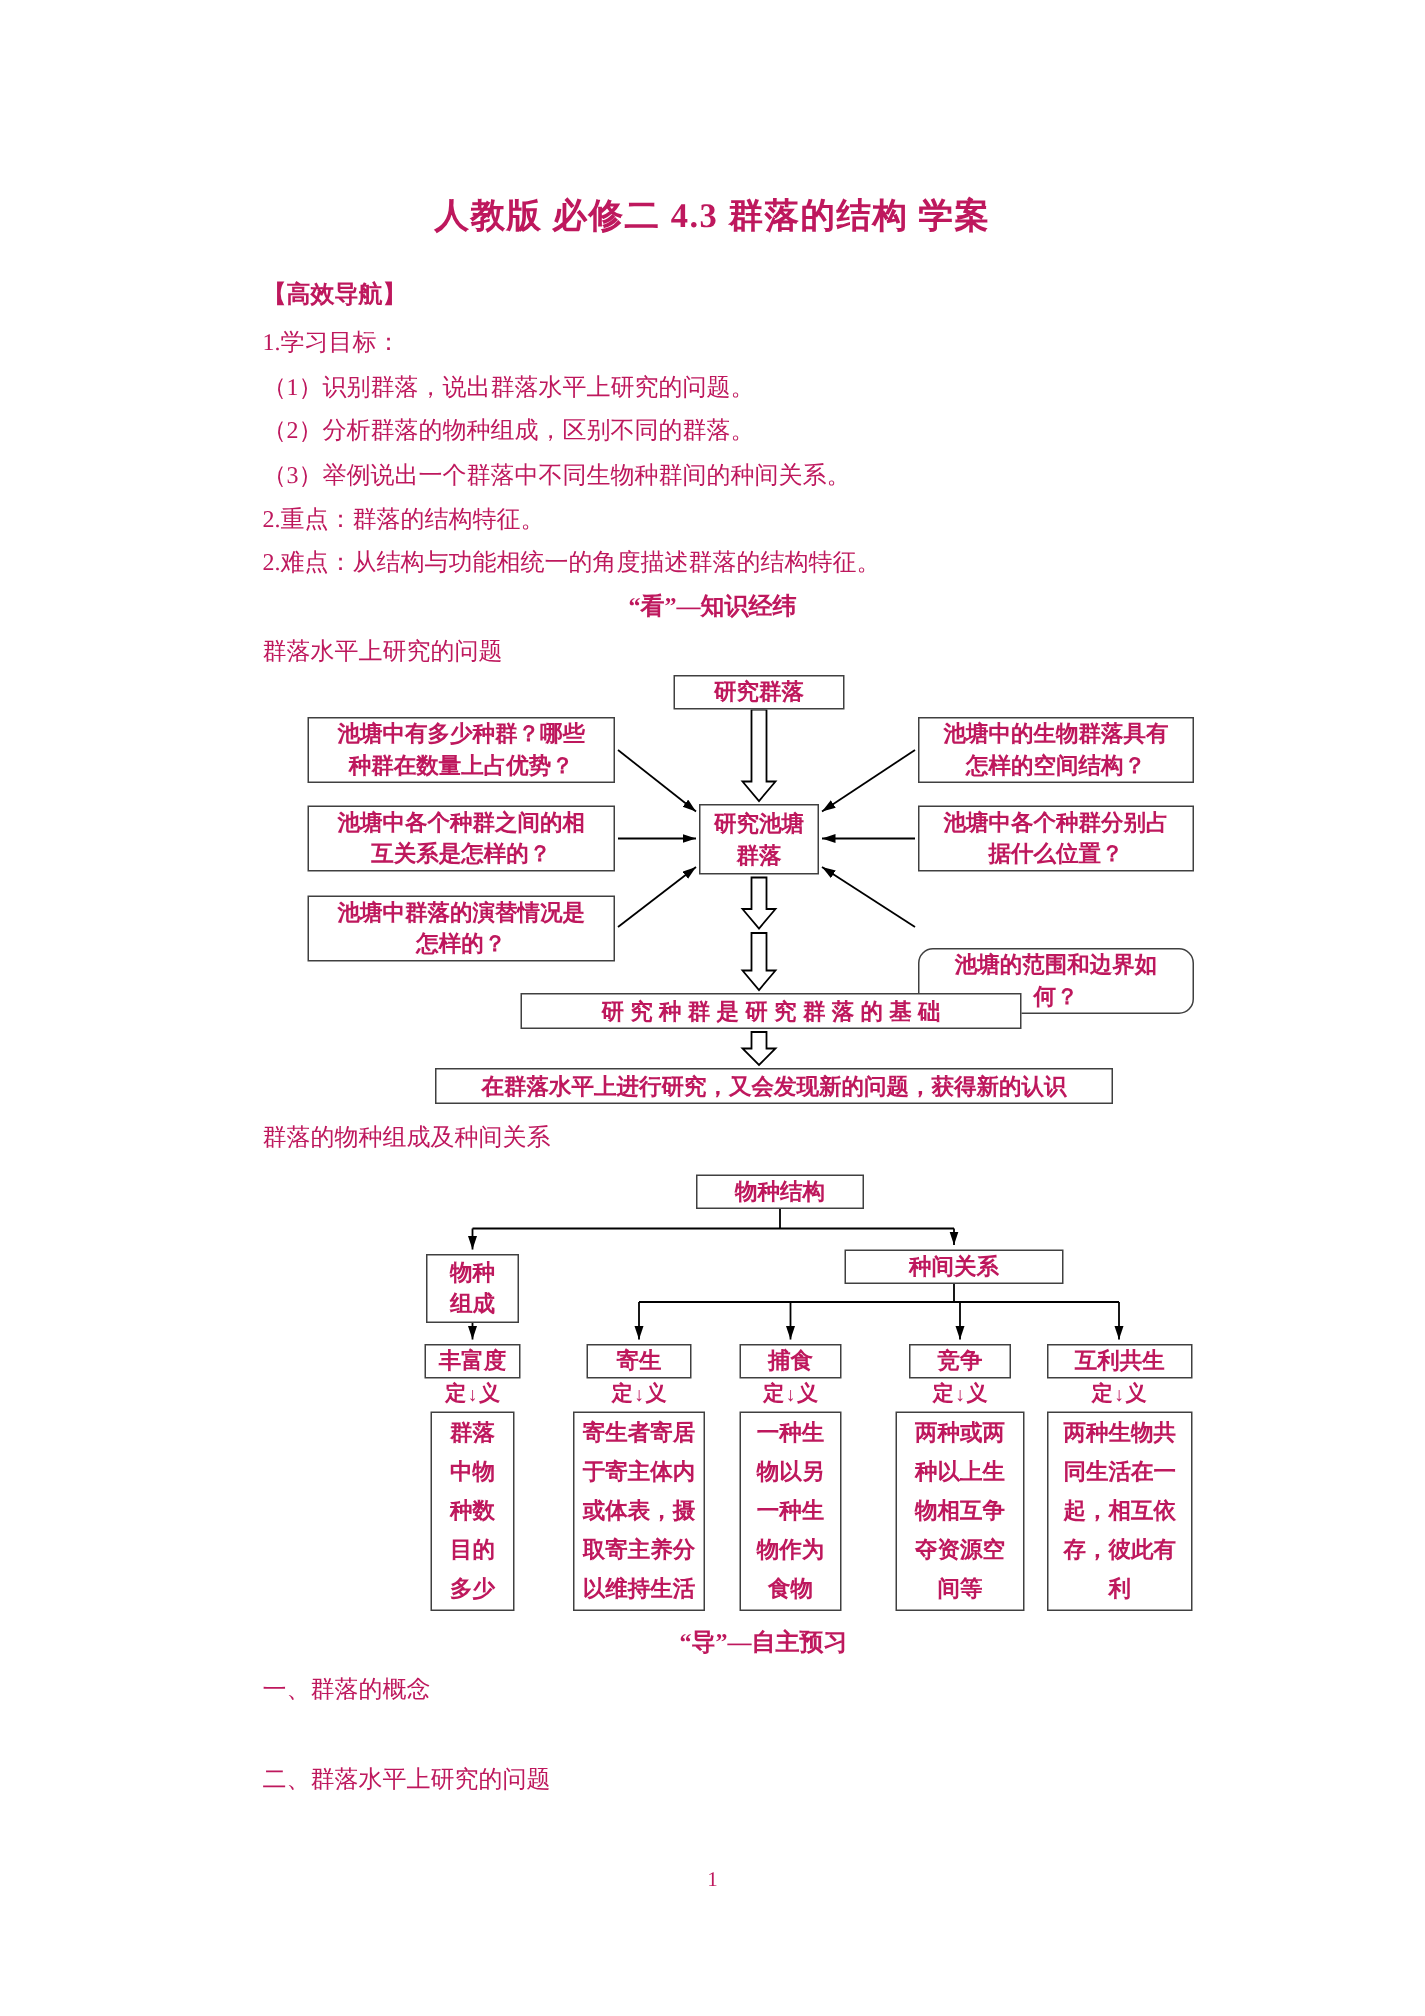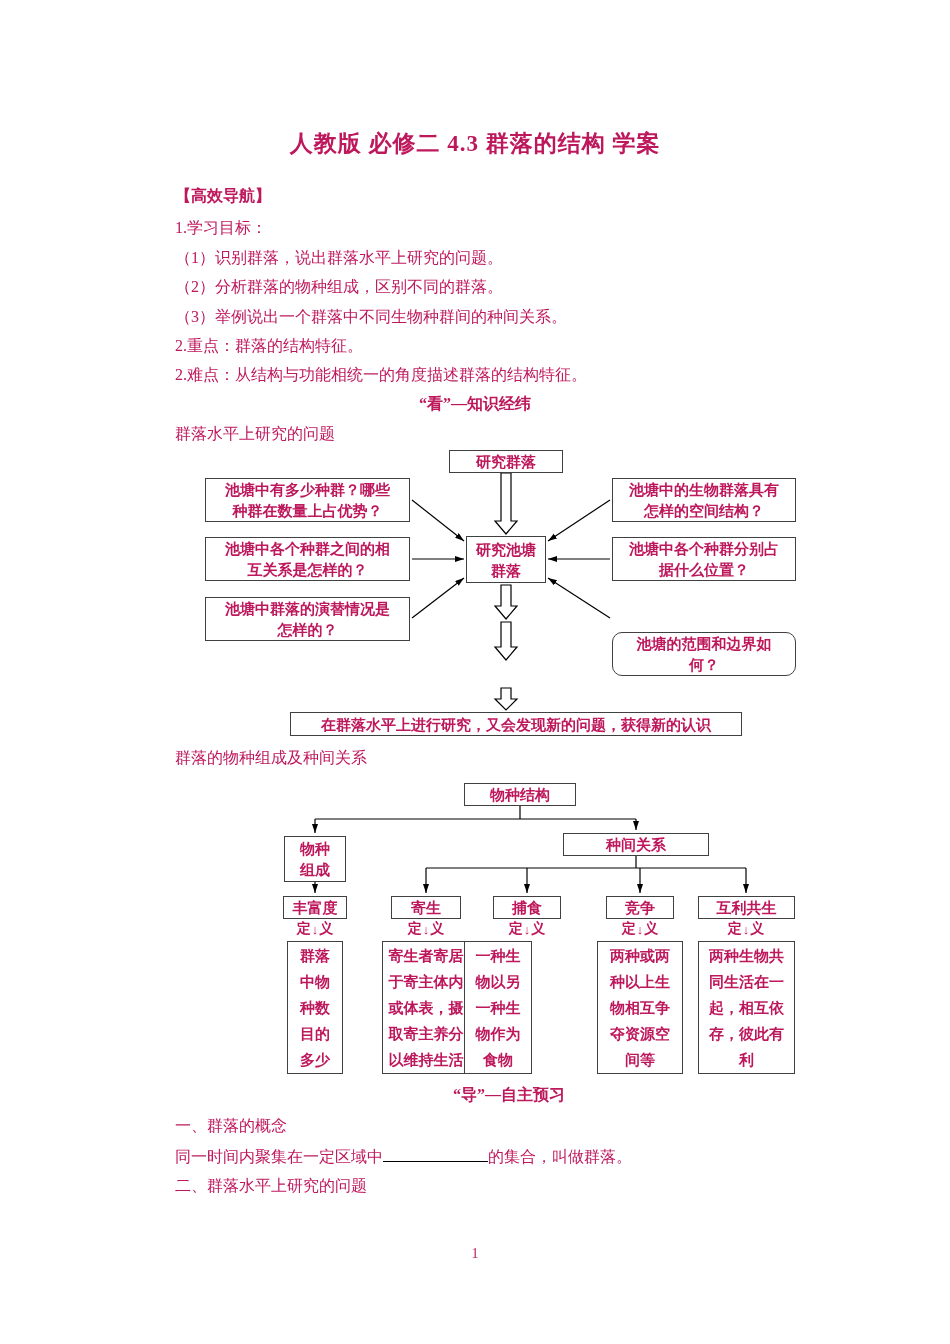--- a/index.html
+++ b/index.html
@@ -109,20 +109,21 @@
   <div class="abs box" style="left:612px;top:478px;width:184px;height:44px;">池塘中的生物群落具有
 怎样的空间结构？</div>
   <div class="abs box" style="left:612px;top:537px;width:184px;height:44px;">池塘中各个种群分别占
 据什么位置？</div>
   <div class="abs box" style="left:612px;top:632px;width:184px;height:44px;border-radius:10px;">池塘的范围和边界如
 何？</div>
 
   <div class="abs box" style="left:466px;top:536px;width:80px;height:47px;">研究池塘
 群落</div>
 
+  <div class="abs box" style="left:347px;top:662px;width:334px;height:24px;">研 究 种 群 是 研 究 群 落 的 基 础</div>
   <div class="abs box" style="left:290px;top:712px;width:452px;height:24px;">在群落水平上进行研究，又会发现新的问题，获得新的认识</div>
 
   <div class="abs line" style="top:748px;">群落的物种组成及种间关系</div>
 
   <div class="abs box" style="left:464px;top:783px;width:112px;height:23px;">物种结构</div>
   <div class="abs box" style="left:284px;top:836px;width:62px;height:46px;">物种
 组成</div>
   <div class="abs box" style="left:563px;top:833px;width:146px;height:23px;">种间关系</div>
 
   <div class="abs box" style="left:283px;top:896px;width:64px;height:23px;">丰富度</div>
@@ -160,38 +161,35 @@
   <div class="abs box defbox" style="left:287px;top:941px;width:56px;height:133px;">群落
 中物
 种数
 目的
 多少</div>
   <div class="abs box defbox" style="left:382px;top:941px;width:88px;height:133px;">寄生者寄居
 于寄主体内
 或体表，摄
 取寄主养分
 以维持生活</div>
-  <div class="abs box defbox" style="left:464px;top:941px;width:68px;height:133px;">一种生
+  <div class="abs box defbox" style="left:493px;top:941px;width:68px;height:133px;">一种生
 物以另
 一种生
 物作为
 食物</div>
   <div class="abs box defbox" style="left:597px;top:941px;width:86px;height:133px;">两种或两
 种以上生
 物相互争
 夺资源空
 间等</div>
   <div class="abs box defbox" style="left:698px;top:941px;width:97px;height:133px;">两种生物共
 同生活在一
 起，相互依
 存，彼此有
 利</div>
 
   <div class="abs center-line" style="top:1085px;margin-left:34px;">“导”—自主预习</div>
   <div class="abs line" style="top:1116px;">一、群落的概念</div>
-  <div class="abs line" style="top:1146px;">
-    <span>同一时间内聚集在一定区域中</span><span class="blank"></span><span>的集合，叫做群落。</span>
-  </div>
   <div class="abs line" style="top:1176px;">二、群落水平上研究的问题</div>
 
   <div class="abs pagenum" style="top:1246px;">1</div>
 
 </div>
 
 </body></html>

